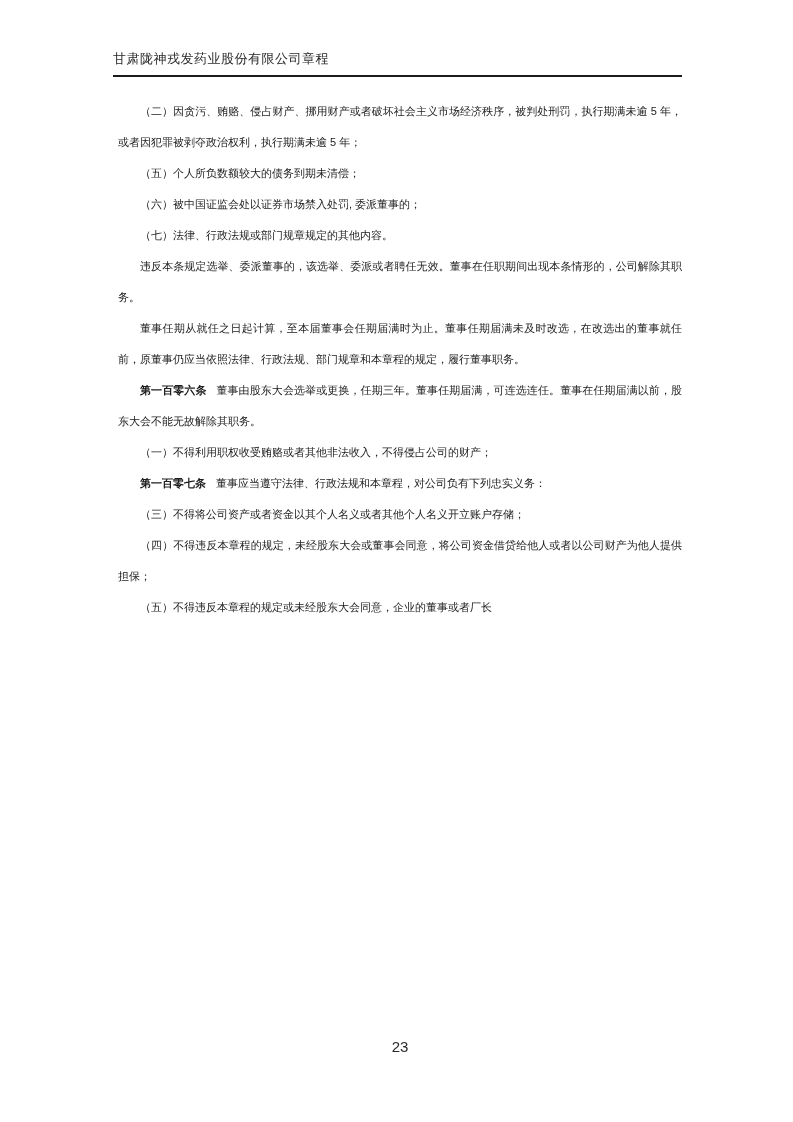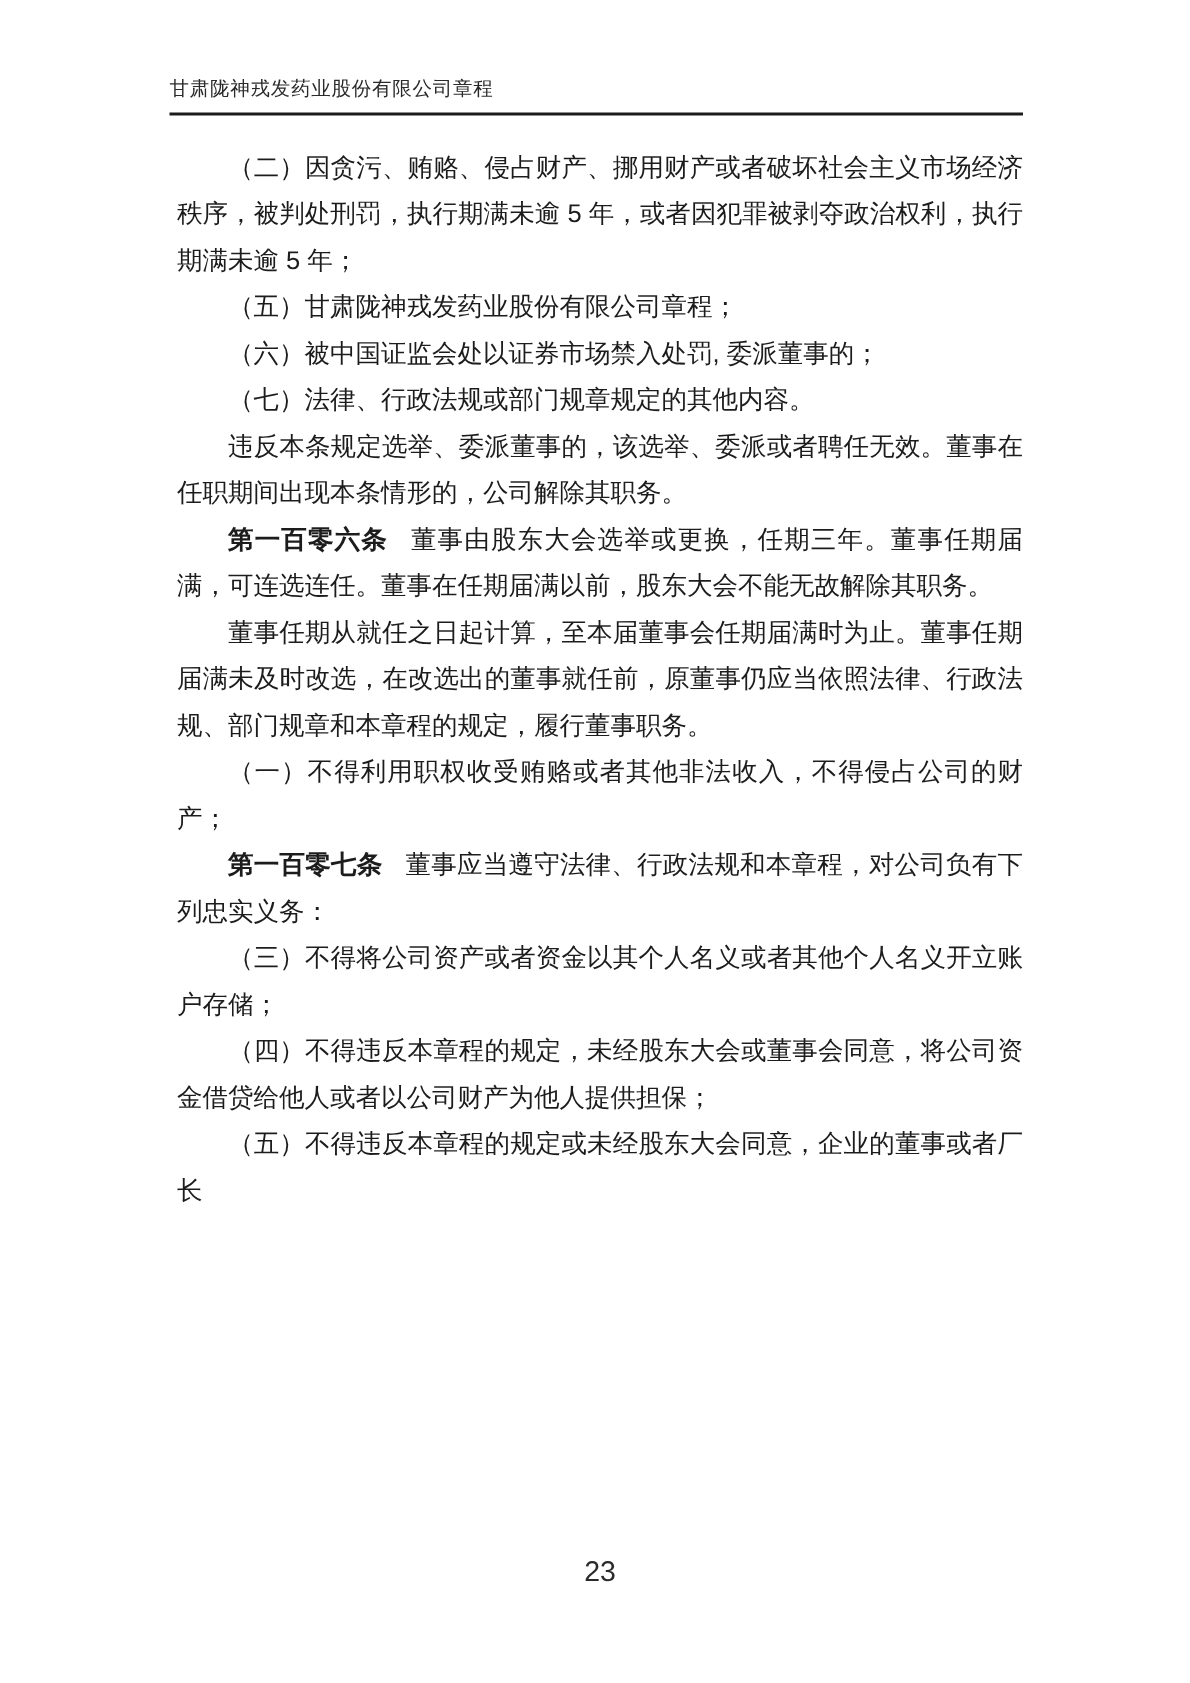--- a/index.html
+++ b/index.html
@@ -25,63 +25,63 @@
     letter-spacing: 0.5px;
     padding-bottom: 7px;
     border-bottom: 2px solid #1c1c1c;
     color: #2a2a2a;
   }
   .content {
     position: absolute;
     top: 96px;
     left: 118px;
     width: 564px;
-    font-size: 17px;
+    font-size: 11px;
     line-height: 31px;
     text-align: justify;
   }
   .content p {
     margin: 0;
     padding: 0;
     text-indent: 2em;
     word-break: break-all;
   }
   .article-label {
     font-weight: bold;
     margin-right: 0.9em;
   }
   .footer {
     position: absolute;
     top: 1038px;
     left: 118px;
     width: 564px;
     text-align: center;
-    font-size: 19px;
+    font-size: 15px;
     color: #2a2a2a;
   }
 </style>
 </head>
 <body>
 
 <div class="page">
 
   <div class="header">
     <span>甘肃陇神戎发药业股份有限公司章程</span>
   </div>
 
   <div class="content">
     <p>（二）因贪污、贿赂、侵占财产、挪用财产或者破坏社会主义市场经济秩序，被判处刑罚，执行期满未逾 5 年，或者因犯罪被剥夺政治权利，执行期满未逾 5 年；</p>
-    <p>（五）甘肃陇神戎发药业股份有限公司章程；</p>
+    <p>（五）个人所负数额较大的债务到期未清偿；</p>
     <p>（六）被中国证监会处以证券市场禁入处罚, 委派董事的；</p>
     <p>（七）法律、行政法规或部门规章规定的其他内容。</p>
     <p>违反本条规定选举、委派董事的，该选举、委派或者聘任无效。董事在任职期间出现本条情形的，公司解除其职务。</p>
+    <p>董事任期从就任之日起计算，至本届董事会任期届满时为止。董事任期届满未及时改选，在改选出的董事就任前，原董事仍应当依照法律、行政法规、部门规章和本章程的规定，履行董事职务。</p>
     <p>
       <span class="article-label">第一百零六条</span><span>董事由股东大会选举或更换，任期三年。董事任期届满，可连选连任。董事在任期届满以前，股东大会不能无故解除其职务。</span>
     </p>
-    <p>董事任期从就任之日起计算，至本届董事会任期届满时为止。董事任期届满未及时改选，在改选出的董事就任前，原董事仍应当依照法律、行政法规、部门规章和本章程的规定，履行董事职务。</p>
     <p>（一）不得利用职权收受贿赂或者其他非法收入，不得侵占公司的财产；</p>
     <p>
       <span class="article-label">第一百零七条</span><span>董事应当遵守法律、行政法规和本章程，对公司负有下列忠实义务：</span>
     </p>
     <p>（三）不得将公司资产或者资金以其个人名义或者其他个人名义开立账户存储；</p>
     <p>（四）不得违反本章程的规定，未经股东大会或董事会同意，将公司资金借贷给他人或者以公司财产为他人提供担保；</p>
     <p>（五）不得违反本章程的规定或未经股东大会同意，企业的董事或者厂长</p>
   </div>
 
   <div class="footer">

